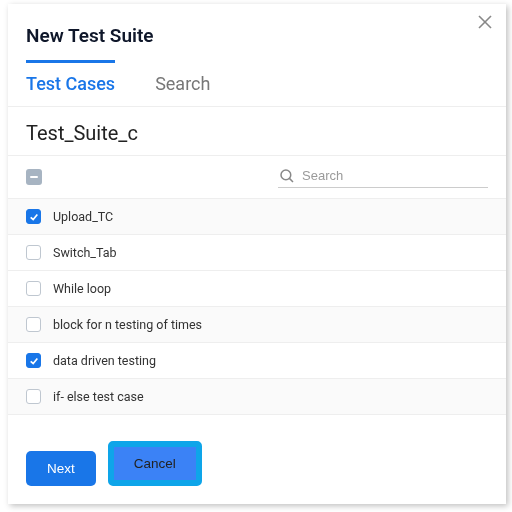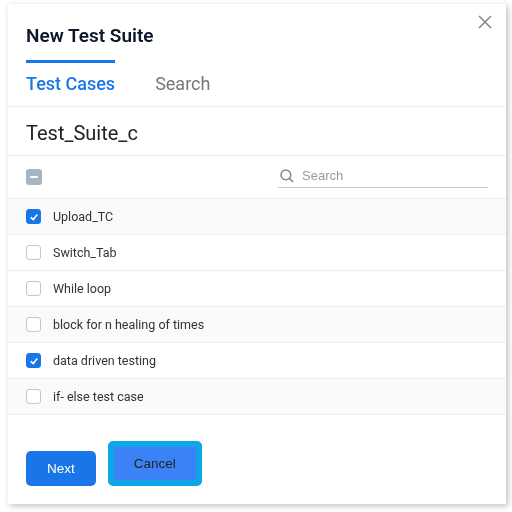--- a/index.html
+++ b/index.html
@@ -215,21 +215,21 @@
     <div class="row">
       <div class="cb"></div>
       <span>Switch_Tab</span>
     </div>
     <div class="row">
       <div class="cb"></div>
       <span>While loop</span>
     </div>
     <div class="row alt">
       <div class="cb"></div>
-      <span>block for n healing of times</span>
+      <span>block for n testing of times</span>
     </div>
     <div class="row">
       <div class="cb checked">
           <svg viewBox="0 0 12 12" stroke="currentColor" stroke-width="2" fill="none">
             <polyline points="2,6.5 5,9 10,3"></polyline>
           </svg>
         </div>
       <span>data driven testing</span>
     </div>
     <div class="row alt">

